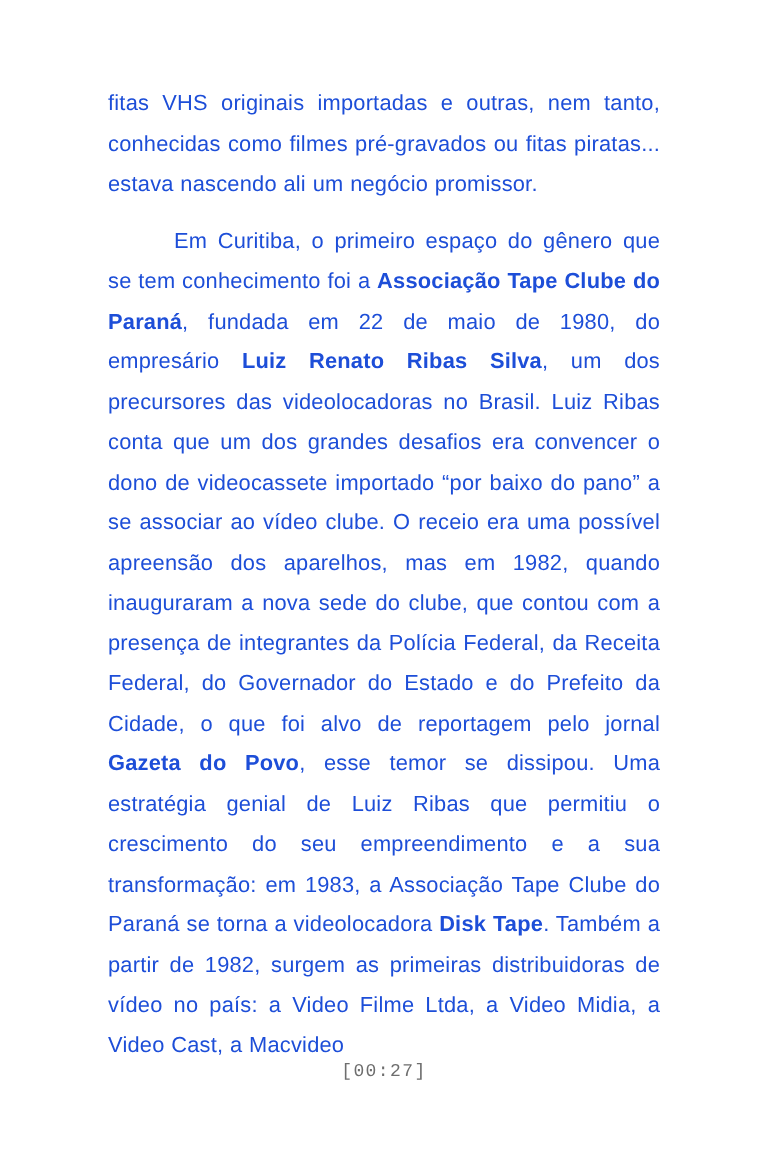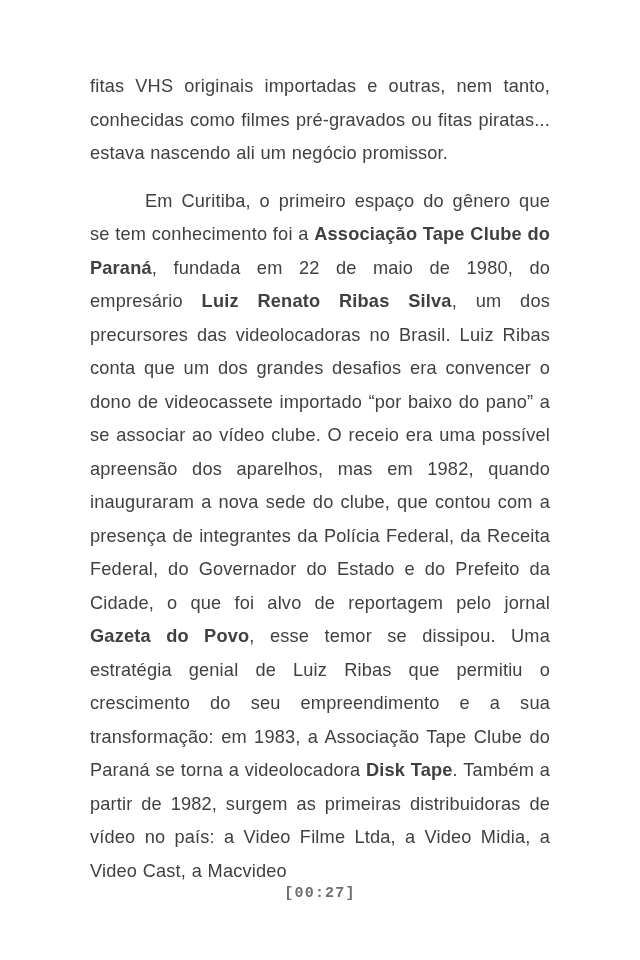--- a/index.html
+++ b/index.html
@@ -32,21 +32,21 @@
     width: 460px;
   }
 
   .para {
     margin: 0;
     padding: 0;
     text-align: justify;
     text-justify: inter-word;
     font-size: 18.2px;
     line-height: 33.5px;
-    color: #404040;
+    color: #1d4ed8;
     letter-spacing: 0.01em;
     word-spacing: 0.02em;
     -webkit-font-smoothing: antialiased;
   }
 
   .para + .para {
     margin-top: 14px;
   }
 
   .para.indented {
@@ -78,15 +78,15 @@
 </head>
 <body>
 
 <div class="page">
 
   <div class="text-column">
     <p class="para"><span>fitas VHS originais importadas e outras, nem tanto, conhecidas como filmes pré-gravados ou fitas piratas... estava nascendo ali um negócio promissor.</span></p>
     <p class="para indented"><span>Em Curitiba, o primeiro espaço do gênero que se tem conhecimento foi a </span><b class="strong">Associação Tape Clube do Paraná</b><span>, fundada em 22 de maio de 1980, do empresário </span><b class="strong">Luiz Renato Ribas Silva</b><span>, um dos precursores das videolocadoras no Brasil. Luiz Ribas conta que um dos grandes desafios era convencer o dono de videocassete importado “por baixo do pano” a se associar ao vídeo clube. O receio era uma possível apreensão dos aparelhos, mas em 1982, quando inauguraram a nova sede do clube, que contou com a presença de integrantes da Polícia Federal, da Receita Federal, do Governador do Estado e do Prefeito da Cidade, o que foi alvo de reportagem pelo jornal </span><b class="strong">Gazeta do Povo</b><span>, esse temor se dissipou. Uma estratégia genial de Luiz Ribas que permitiu o crescimento do seu empreendimento e a sua transformação: em 1983, a Associação Tape Clube do Paraná se torna a videolocadora </span><b class="strong">Disk Tape</b><span>. Também a partir de 1982, surgem as primeiras distribuidoras de vídeo no país: a Video Filme Ltda, a Video Midia, a Video Cast, a Macvideo</span></p>
   </div>
 
-  <div class="footer-stamp" style="color: rgb(110, 110, 110); font-weight: bold;">[00:27]</div>
+  <div class="footer-stamp" style="color: rgb(110, 110, 110);">[00:27]</div>
 
 </div>
 
 </body></html>

